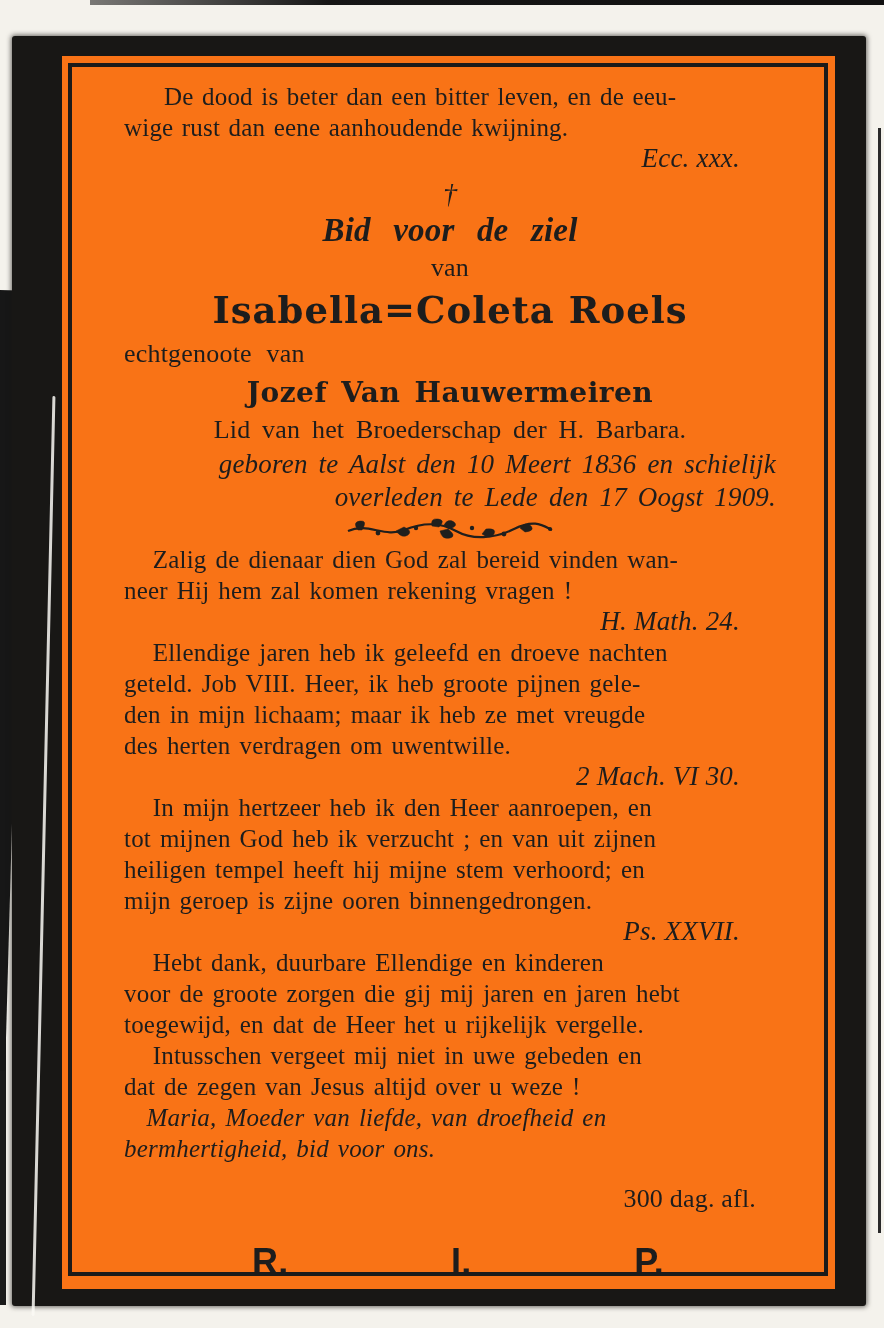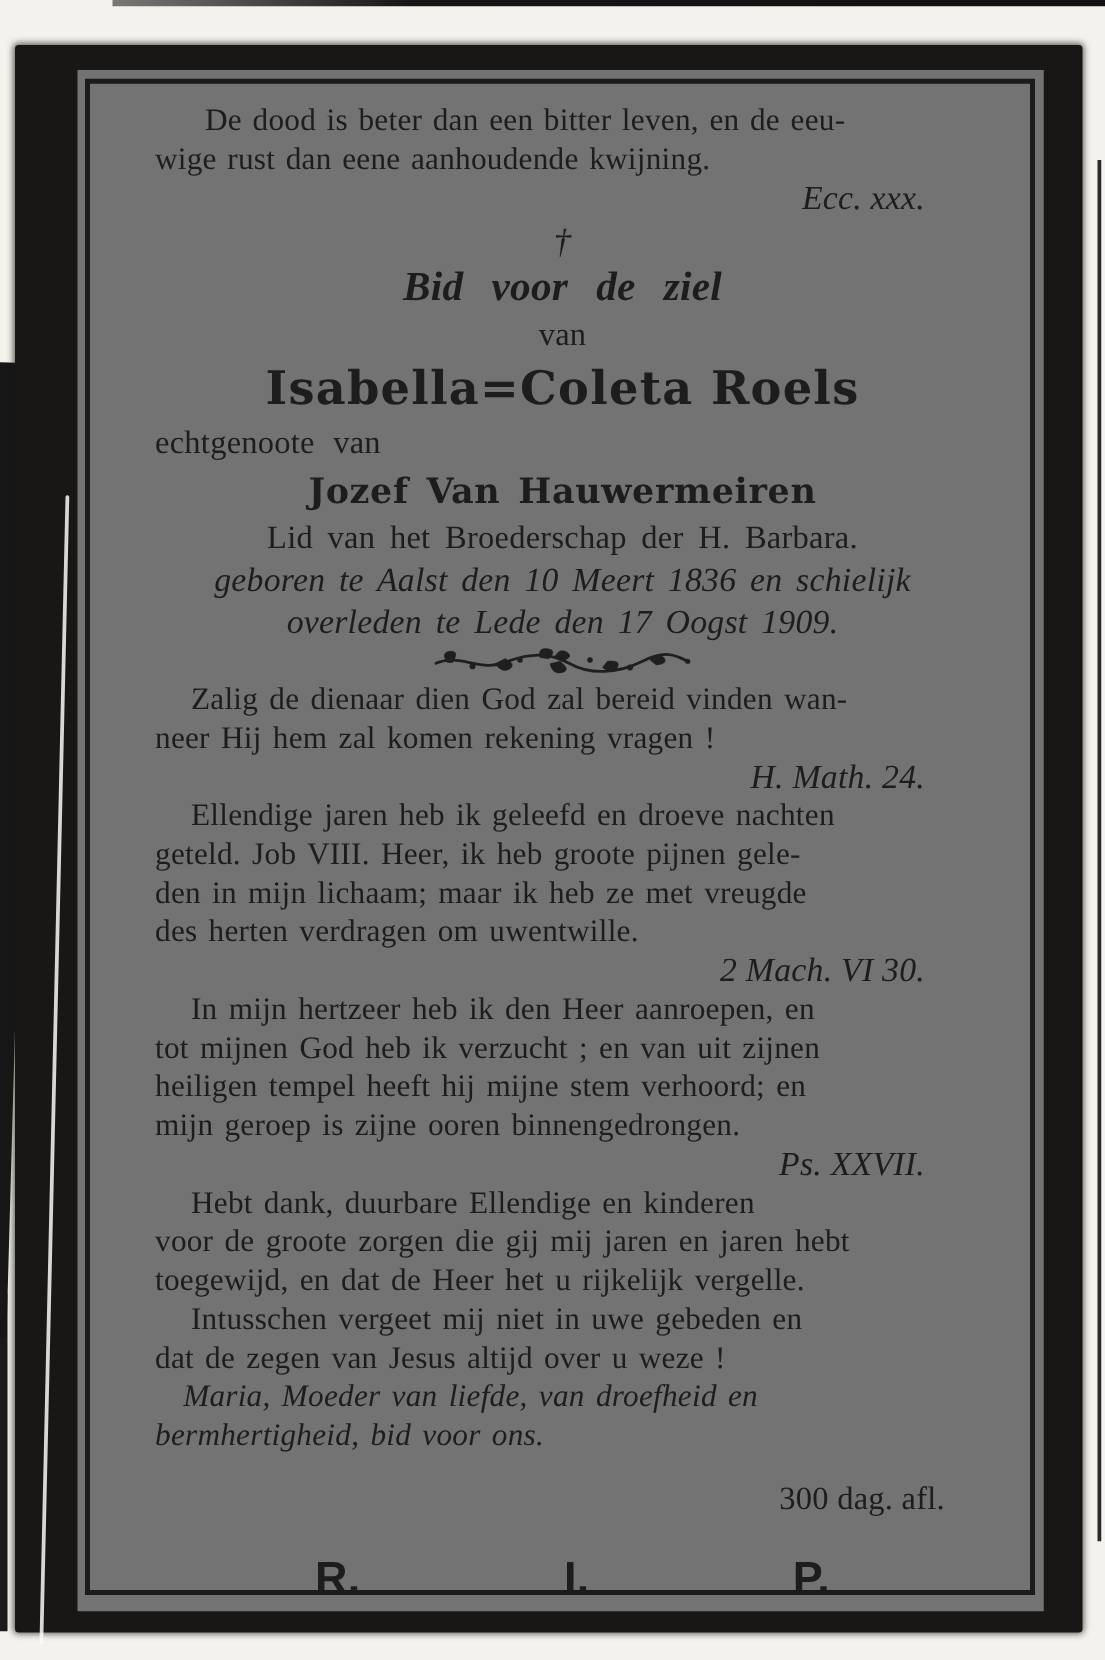--- a/index.html
+++ b/index.html
@@ -40,21 +40,21 @@
     border-radius: 3px;
     box-shadow: 0 0 5px 1px rgba(25,23,20,.65);
   }
   .left-crack {
     position: absolute; left: 30px; top: 360px; width: 3px; height: 920px;
     background: rgba(250,249,244,.85); transform: rotate(1.3deg);
     border-radius: 2px;
   }
   .card {
     position: absolute; left: 62px; top: 56px; width: 773px; height: 1233px;
-    background: #737373;
+    background: #f97316;
   }
   .card-rule {
     position: absolute; left: 6px; top: 7px; right: 7px; bottom: 13px;
     border: 4px solid #1c1b1a;
     overflow: hidden;
   }
   .content {
     padding: 14px 48px 0 52px;
     font-size: 25px;
     line-height: 31px;
@@ -76,21 +76,21 @@
     text-align: center; font-weight: bold; font-family: "DejaVu Serif", serif;
     font-size: 37px; line-height: 48px; letter-spacing: 1px;
   }
   .relation { text-align: left; font-size: 26px; line-height: 40px; word-spacing: 8px; }
   .spouse-name {
     text-align: center; font-weight: bold; font-family: "DejaVu Serif", serif;
     font-size: 28px; line-height: 38px; letter-spacing: .5px; word-spacing: 4px;
   }
   .membership { text-align: center; font-size: 26px; line-height: 36px; word-spacing: 5px; }
   .life-dates {
-    text-align: center; font-style: italic; font-size: 27px; line-height: 33px; word-spacing: 4px;
+    text-align: right; font-style: italic; font-size: 27px; line-height: 33px; word-spacing: 4px;
   }
   .ornament-row { text-align: center; margin: 4px 0 2px 0; line-height: 0; }
   .body-par { text-indent: 1.15em; word-spacing: 2.5px; }
   .body-par.italic { font-style: italic; text-indent: 0.9em; }
   .indulgence { text-align: right; padding-right: 20px; font-size: 26px; line-height: 34px; margin-top: 18px; }
   .rip-row {
     display: flex; justify-content: space-between;
     padding: 0 112px 0 128px; margin-top: 26px;
     font-family: "Liberation Sans", sans-serif;
     font-weight: bold; font-size: 36px; line-height: 40px;

